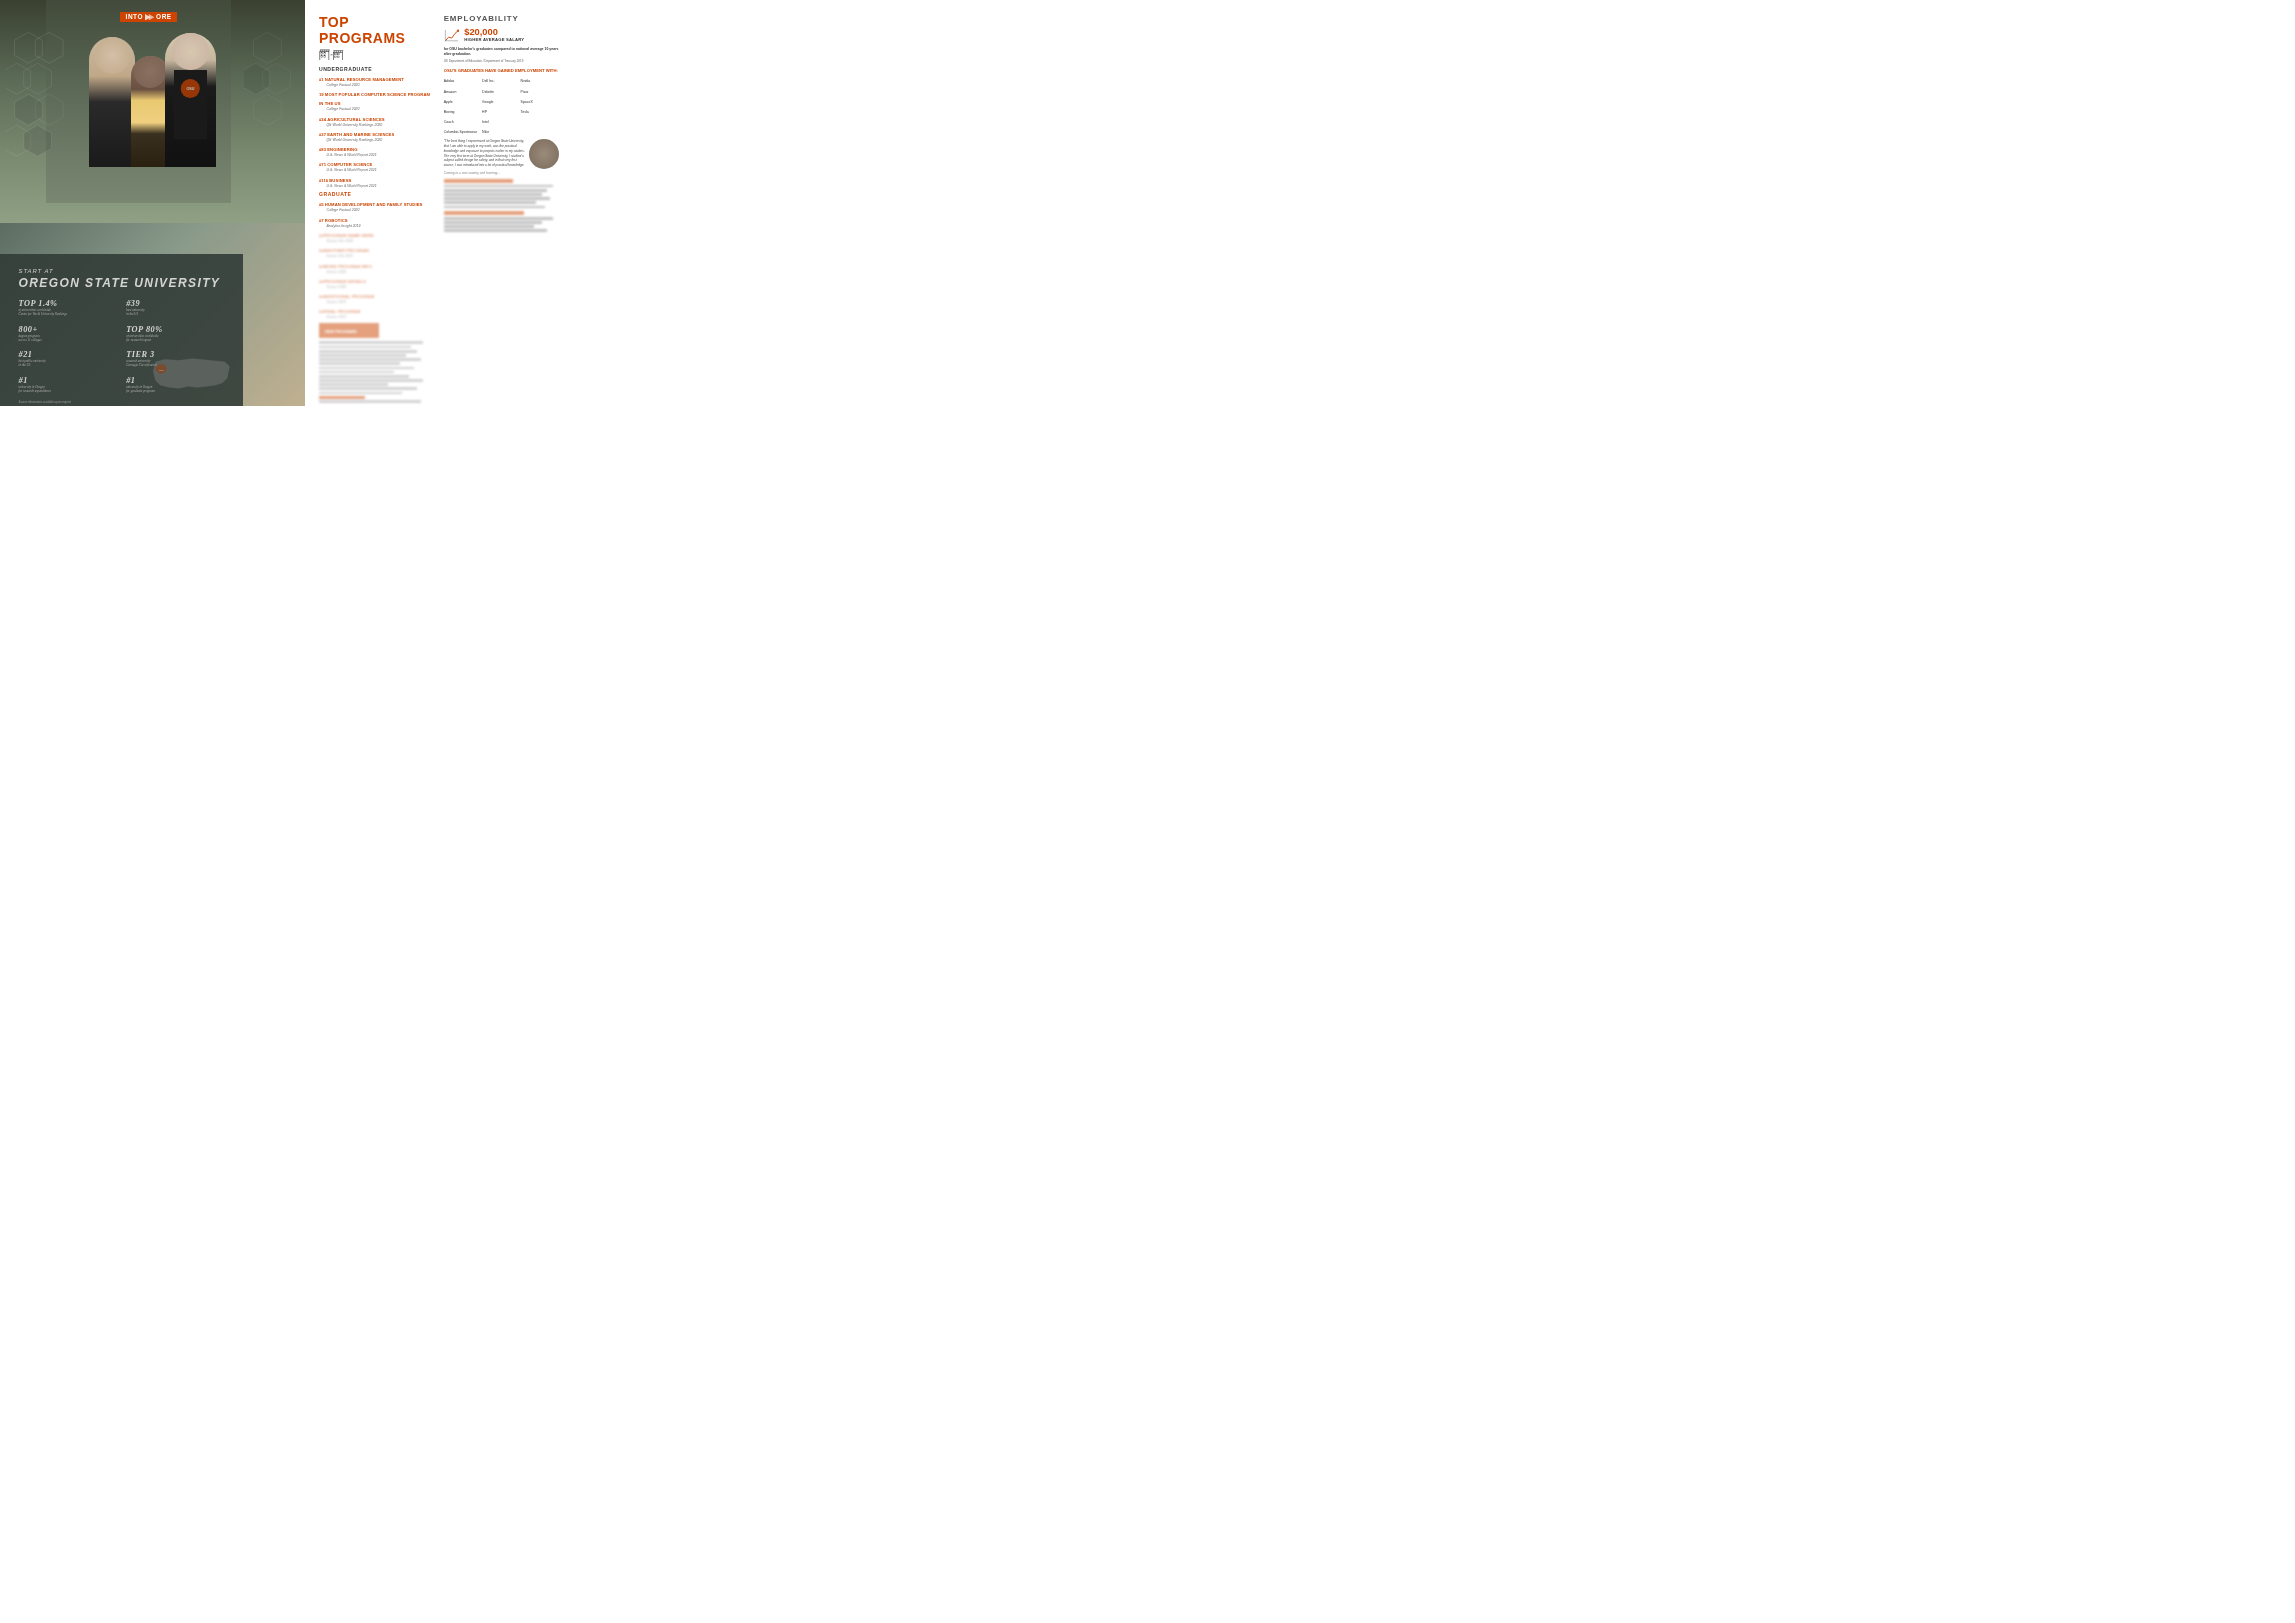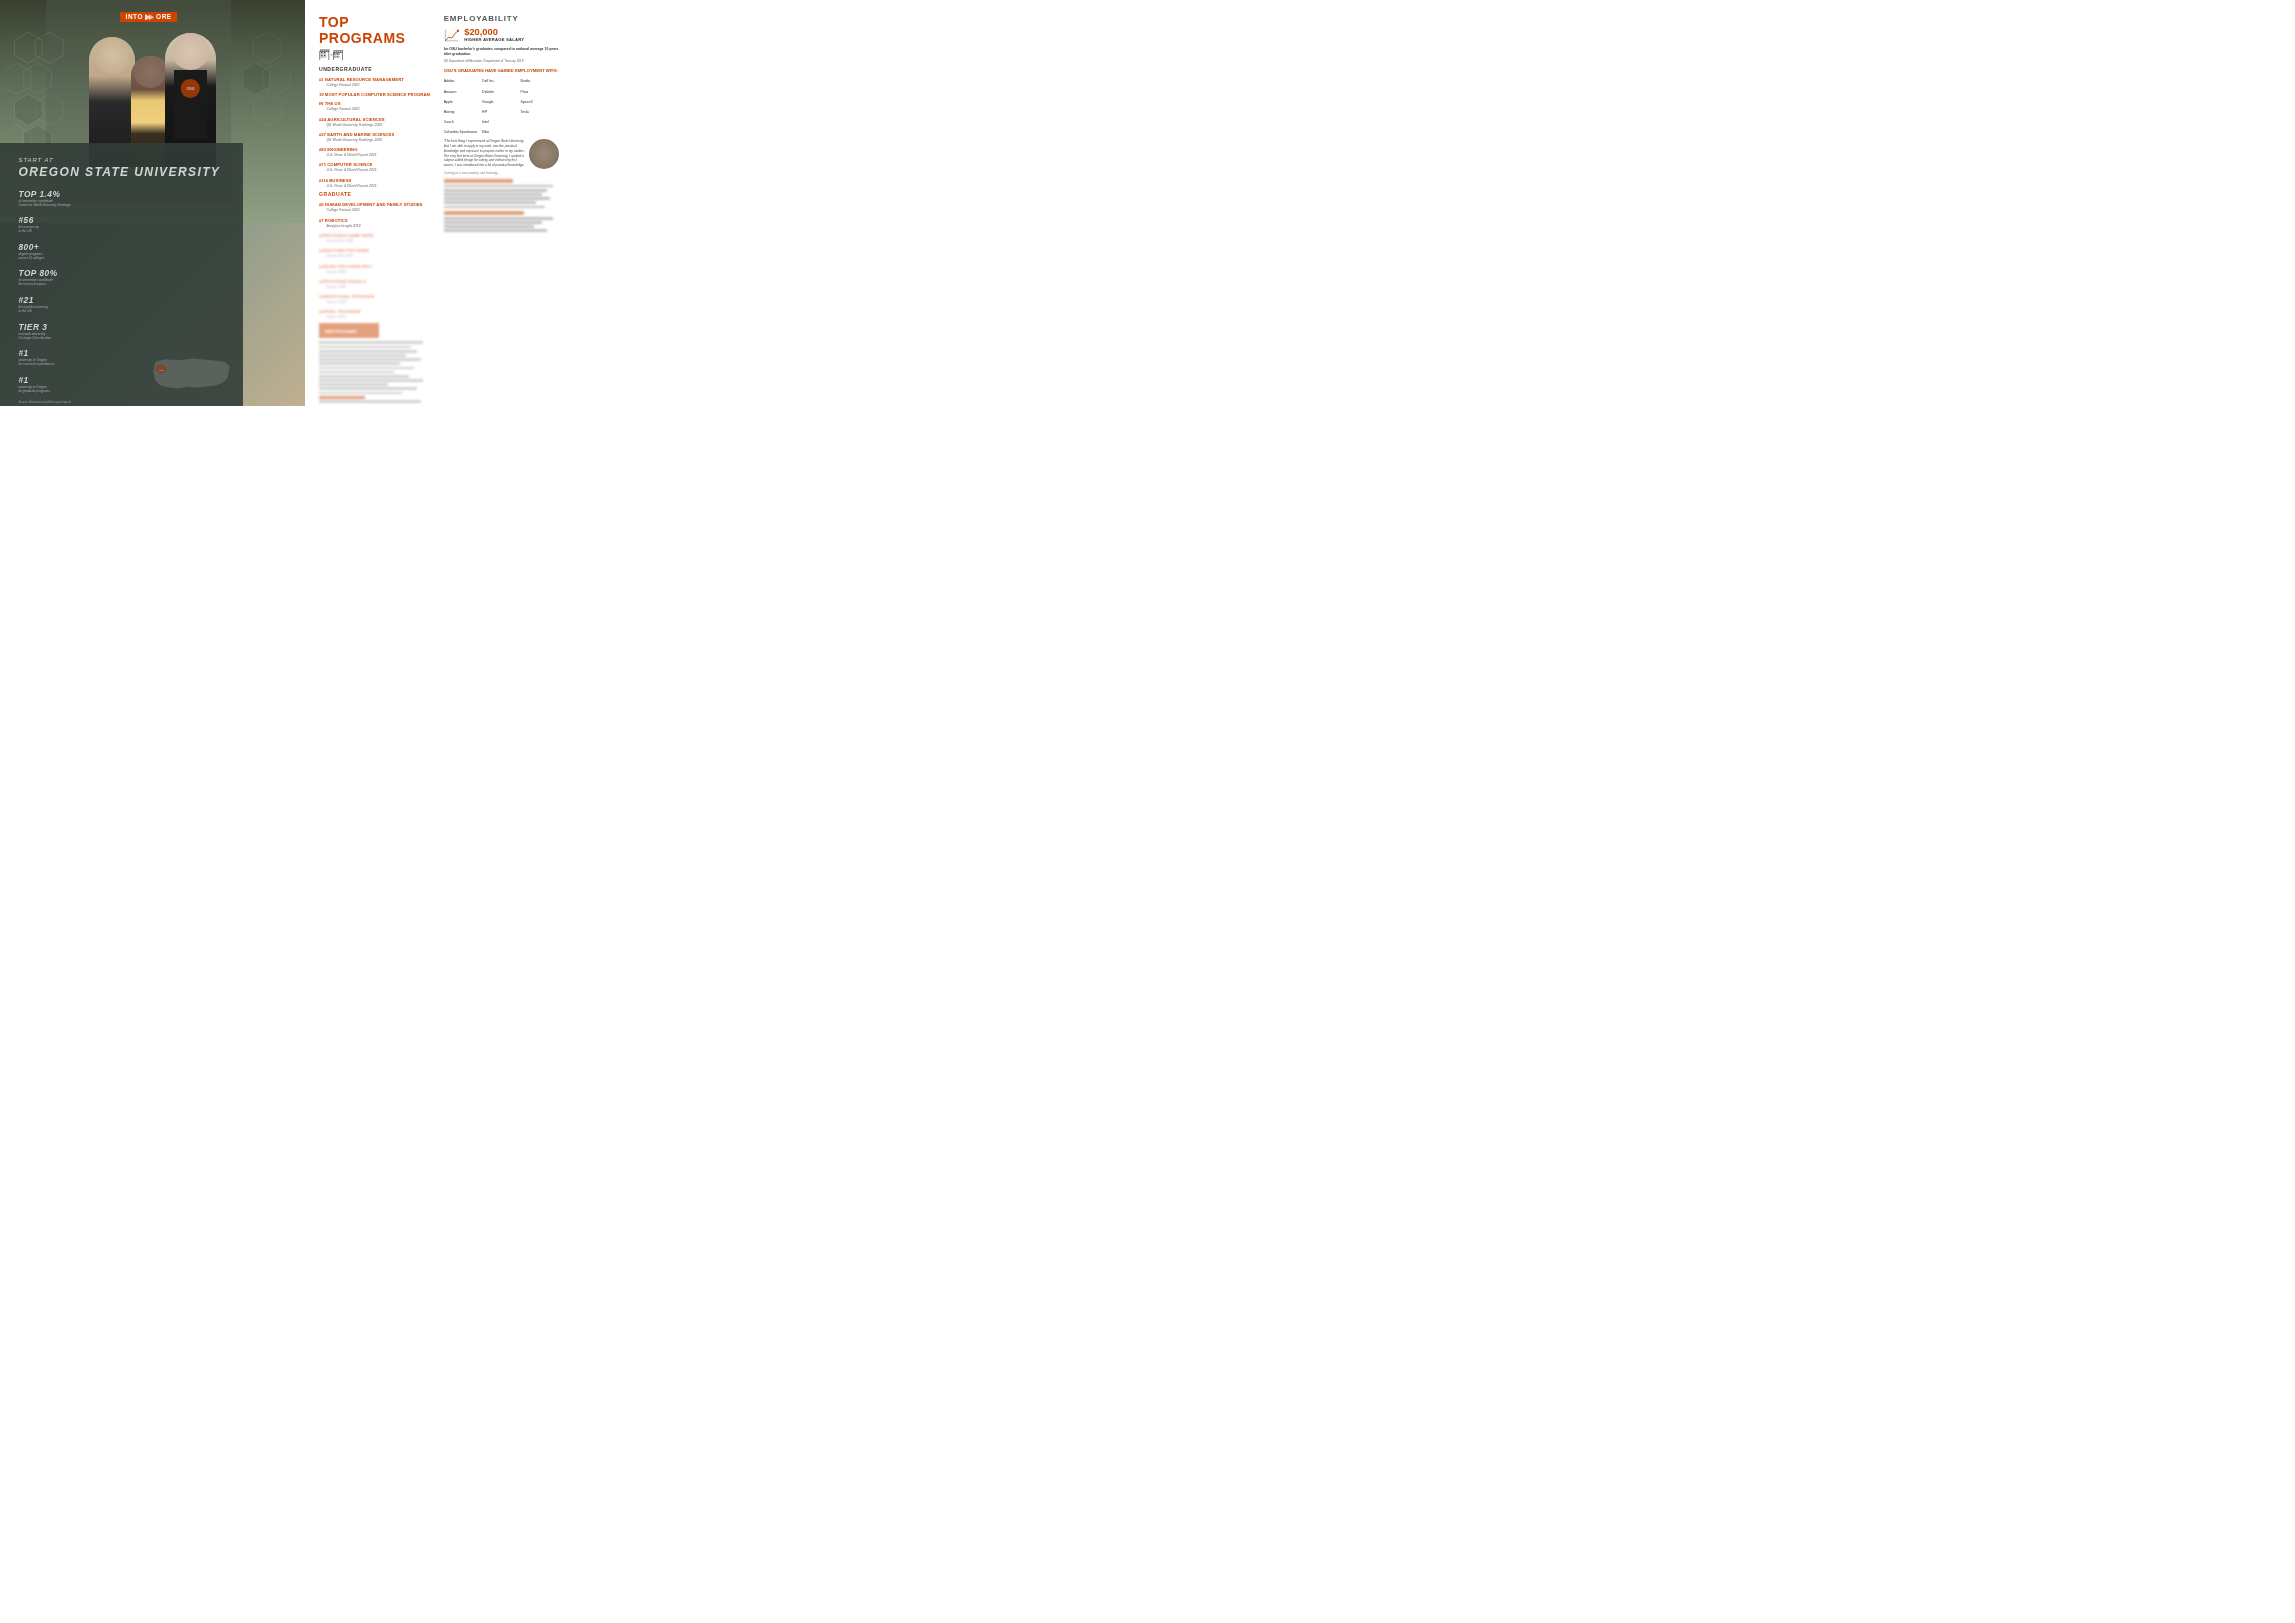--- a/index.html
+++ b/index.html
@@ -48,22 +48,23 @@
       color: #d4d4d4;
       font-size: 12px;
       font-weight: 900;
       letter-spacing: 1.4px;
       margin-bottom: 9.3px;
       font-style: italic;
     }
 
     .stats-grid {
       display: grid;
-      grid-template-columns: 1fr;
+      grid-template-columns: 1fr 1fr;
       gap: 4.6px 9.3px;
+      font-family: Liberation Serif, serif;
     }
     .stat-item {
       margin-bottom: 3.7px;
     }
     .stat-value {
       color: #d4d4d4;
       font-size: 8.3px;
       font-weight: 900;
       font-style: italic;
       letter-spacing: 0.5px;
@@ -326,21 +327,21 @@
   <div class="left-bottom-content">
     <div class="start-at-label">START AT</div>
     <div class="university-name">OREGON STATE UNIVERSITY</div>
 
     <div class="stats-grid">
       <div class="stat-item">
         <div class="stat-value">TOP 1.4%</div>
         <div class="stat-label">of universities worldwide<br>Center for World University Rankings</div>
       </div>
       <div class="stat-item">
-        <div class="stat-value">#56</div>
+        <div class="stat-value">#39</div>
         <div class="stat-label">best university<br>in the US</div>
       </div>
       <div class="stat-item">
         <div class="stat-value">800+</div>
         <div class="stat-label">degree programs<br>across 11 colleges</div>
       </div>
       <div class="stat-item">
         <div class="stat-value">TOP 80%</div>
         <div class="stat-label">of universities worldwide<br>for research impact</div>
       </div>

